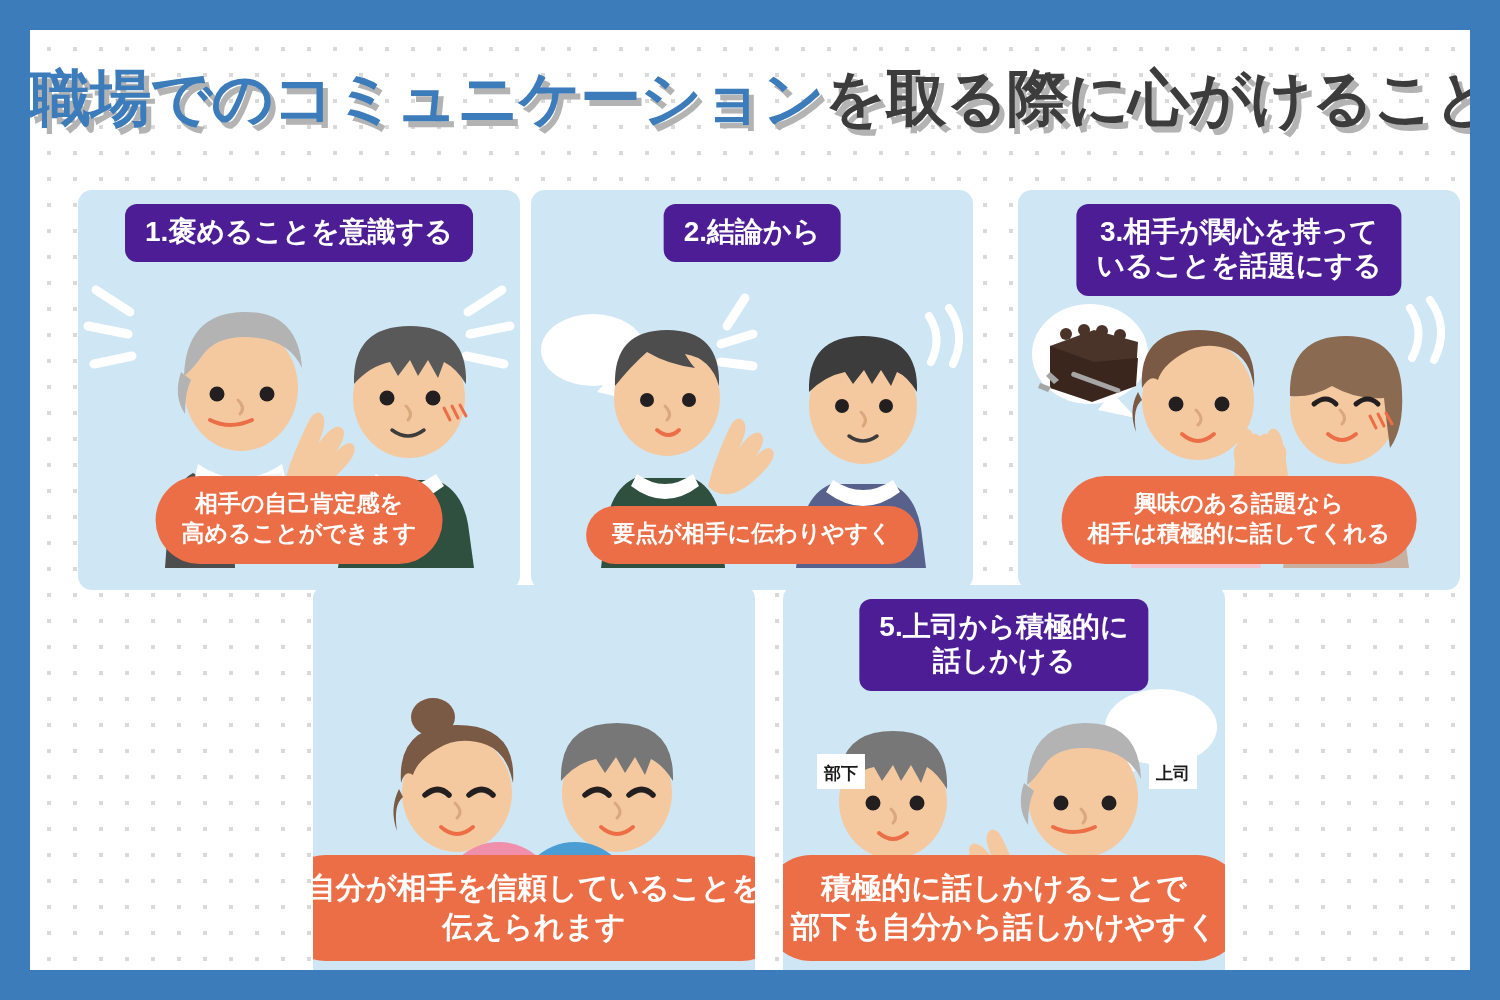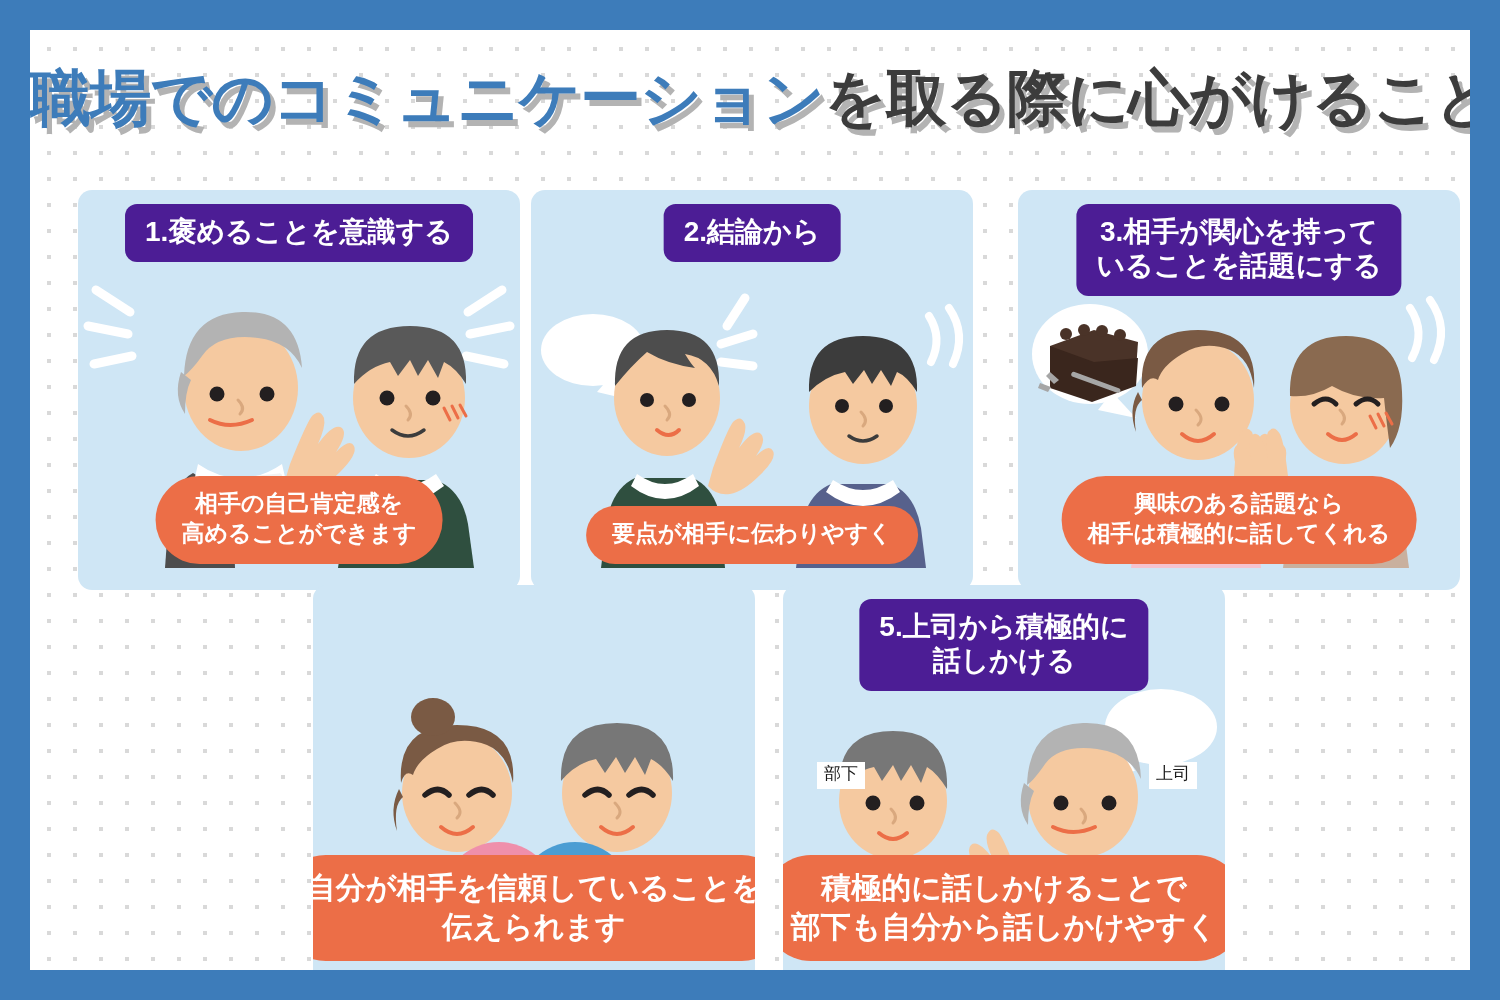--- a/index.html
+++ b/index.html
@@ -108,22 +108,22 @@
 
   .pillf { font-size: 23px; }
   .pillf-sm { font-size: 30px; }
 
   
   .role-label {
     position: absolute;
     background: #ffffff;
     color: #1a1a1a;
     font-size: 17px;
-    font-weight: normal;
-    padding: 0 7px 4px;
+    font-weight: bold;
+    padding: 8px 7px 4px;
     z-index: 5;
     white-space: nowrap;
   }
 
   svg { display: block; }
 </style>
 </head>
 <body>
 
 <div class="poster">

